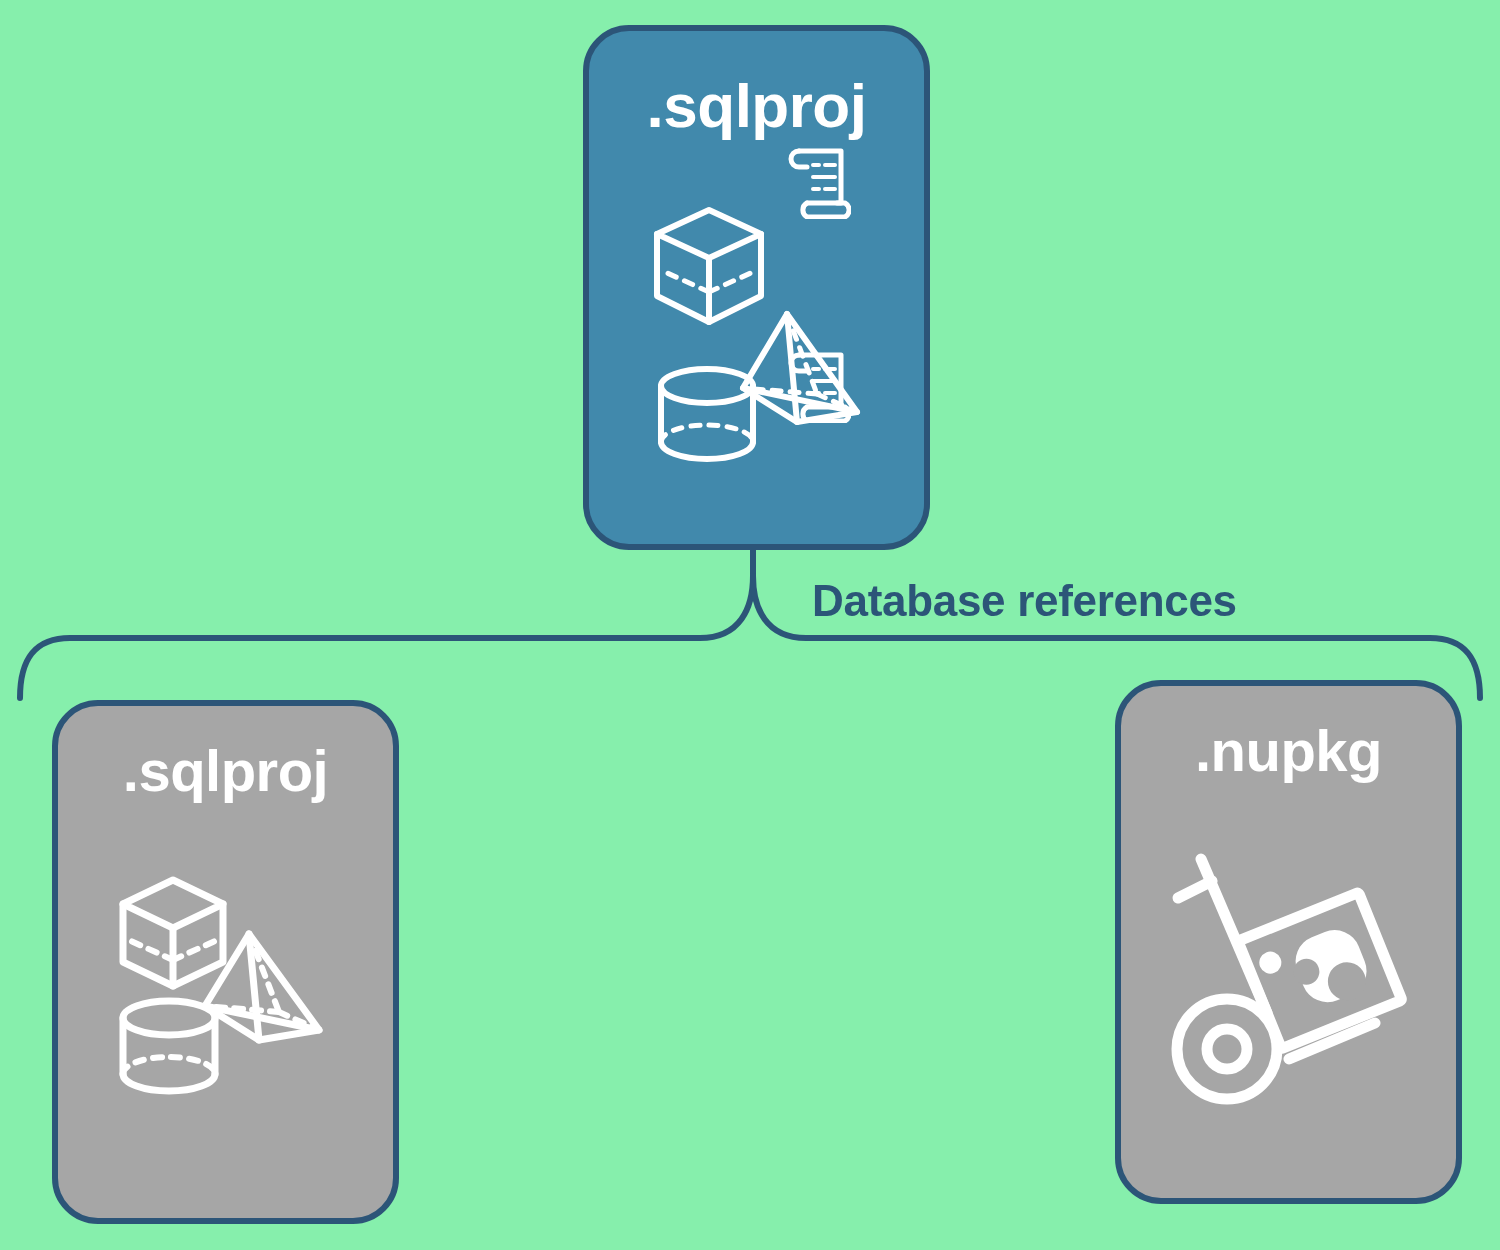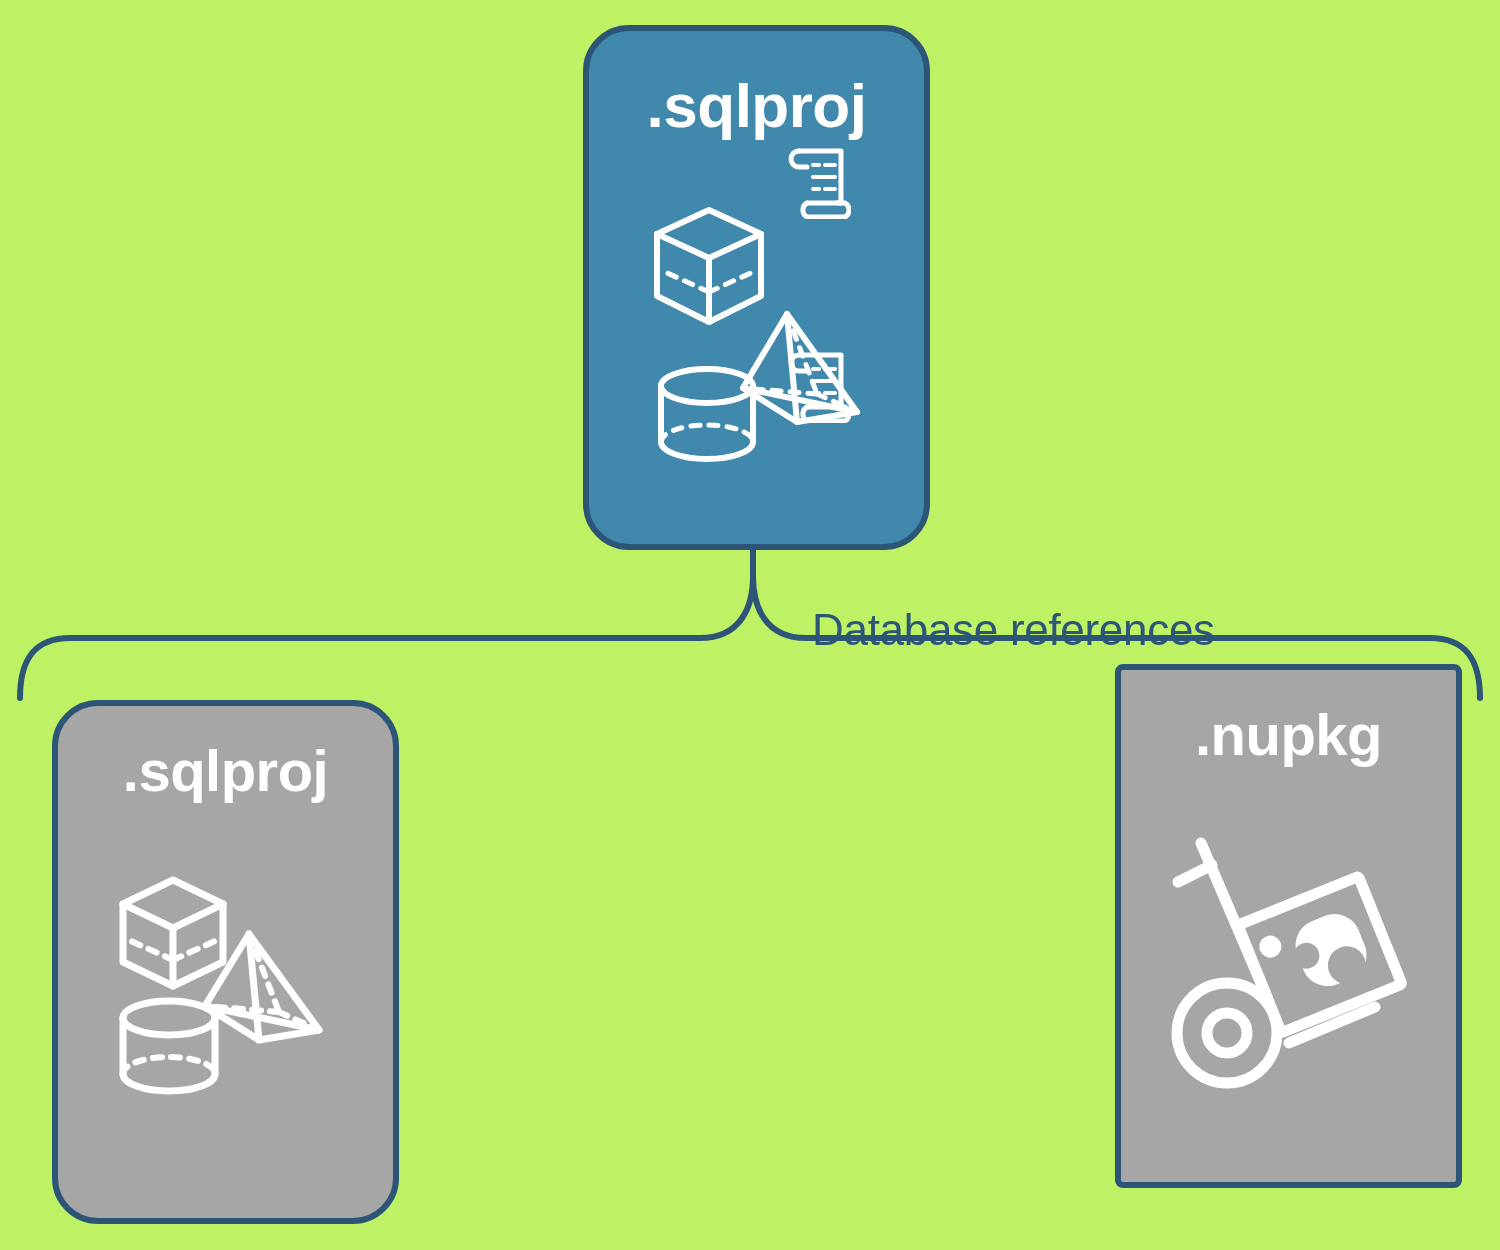--- a/index.html
+++ b/index.html
@@ -8,21 +8,21 @@
     padding: 0;
     background: #ffffff;
   }
   body {
     font-family: "Liberation Sans", sans-serif;
   }
   #canvas {
     position: relative;
     width: 1500px;
     height: 1250px;
-    background: #bef264;
+    background: #86efac;
     overflow: hidden;
   }
 
   
   .node {
     position: absolute;
     box-sizing: border-box;
     border: 6px solid #2c5578;
     border-radius: 46px;
     display: flex;
@@ -59,24 +59,23 @@
     height: 524px;
   }
   #node-dacpac {
     left: 583px;
     top: 700px;
     width: 347px;
     height: 524px;
   }
   #node-nupkg {
     left: 1115px;
-    top: 664px;
+    top: 680px;
     width: 347px;
     height: 524px;
-    border-radius: 8px;
   }
   .node.secondary .node-title {
     font-size: 58px;
     margin-top: 36px;
   }
 
   
   .icon-area {
     position: relative;
     flex: 1;
@@ -94,25 +93,24 @@
     top: 548px;
     width: 1500px;
     height: 168px;
     pointer-events: none;
   }
   #bracket-label {
     position: absolute;
     left: 812px;
     top: 576px;
     font-size: 44px;
-    font-weight: normal;
+    font-weight: bold;
     color: #2c5578;
     white-space: nowrap;
     letter-spacing: -0.3px;
-    margin-top: 29px;
   }
 </style>
 </head>
 <body>
 
 <div id="canvas">
 
   <div class="node primary" id="node-root">
     <div class="node-title">.sqlproj</div>
 

